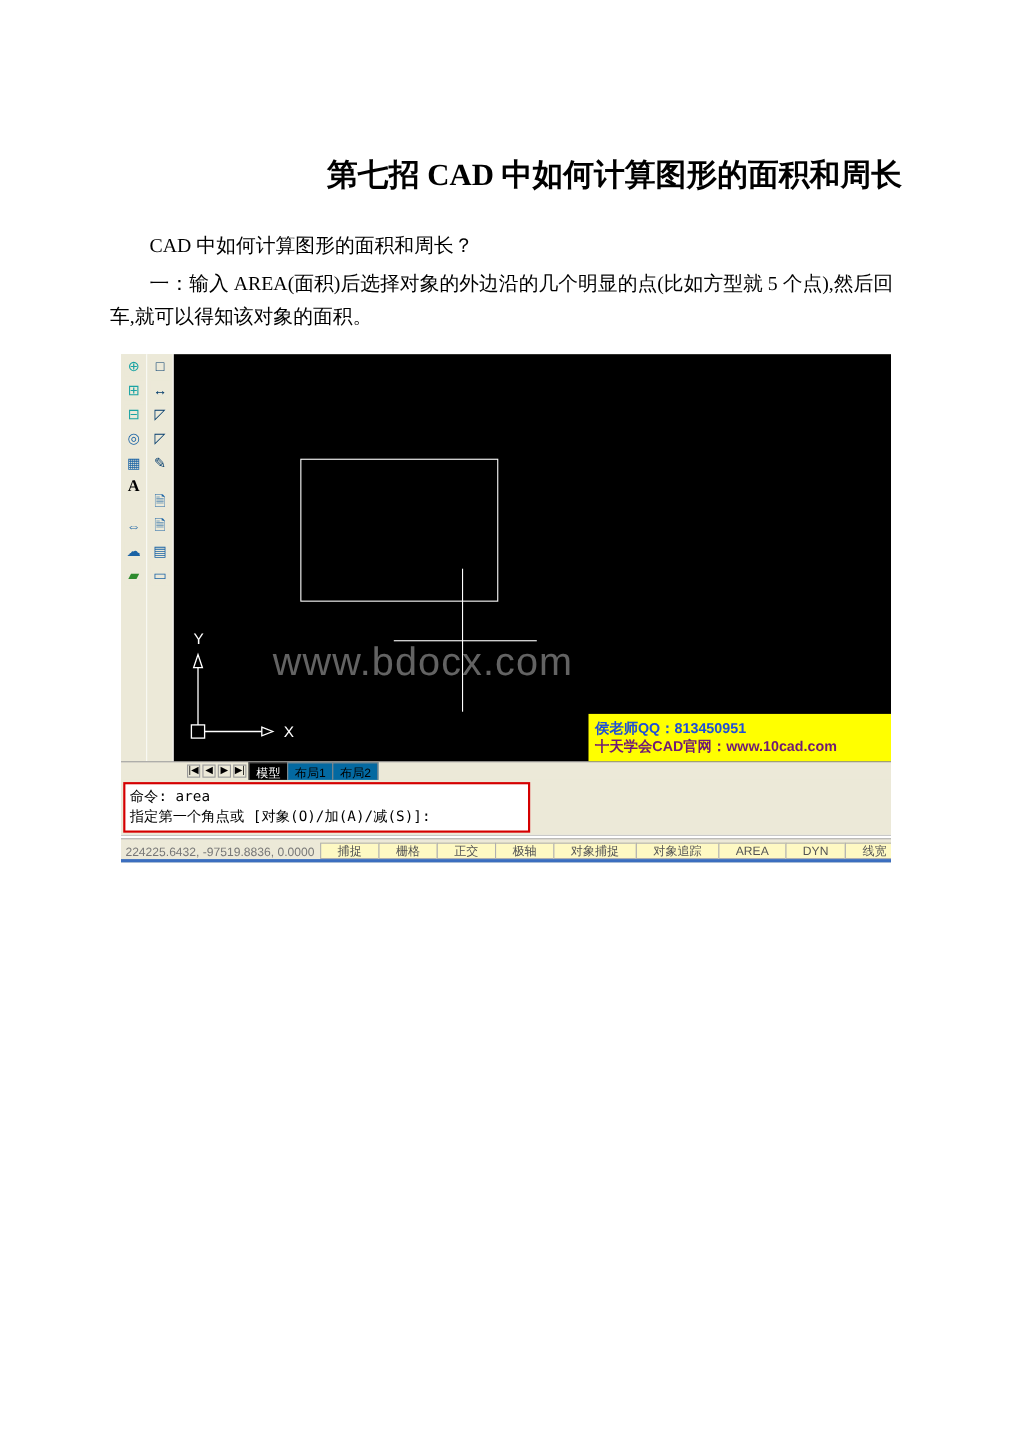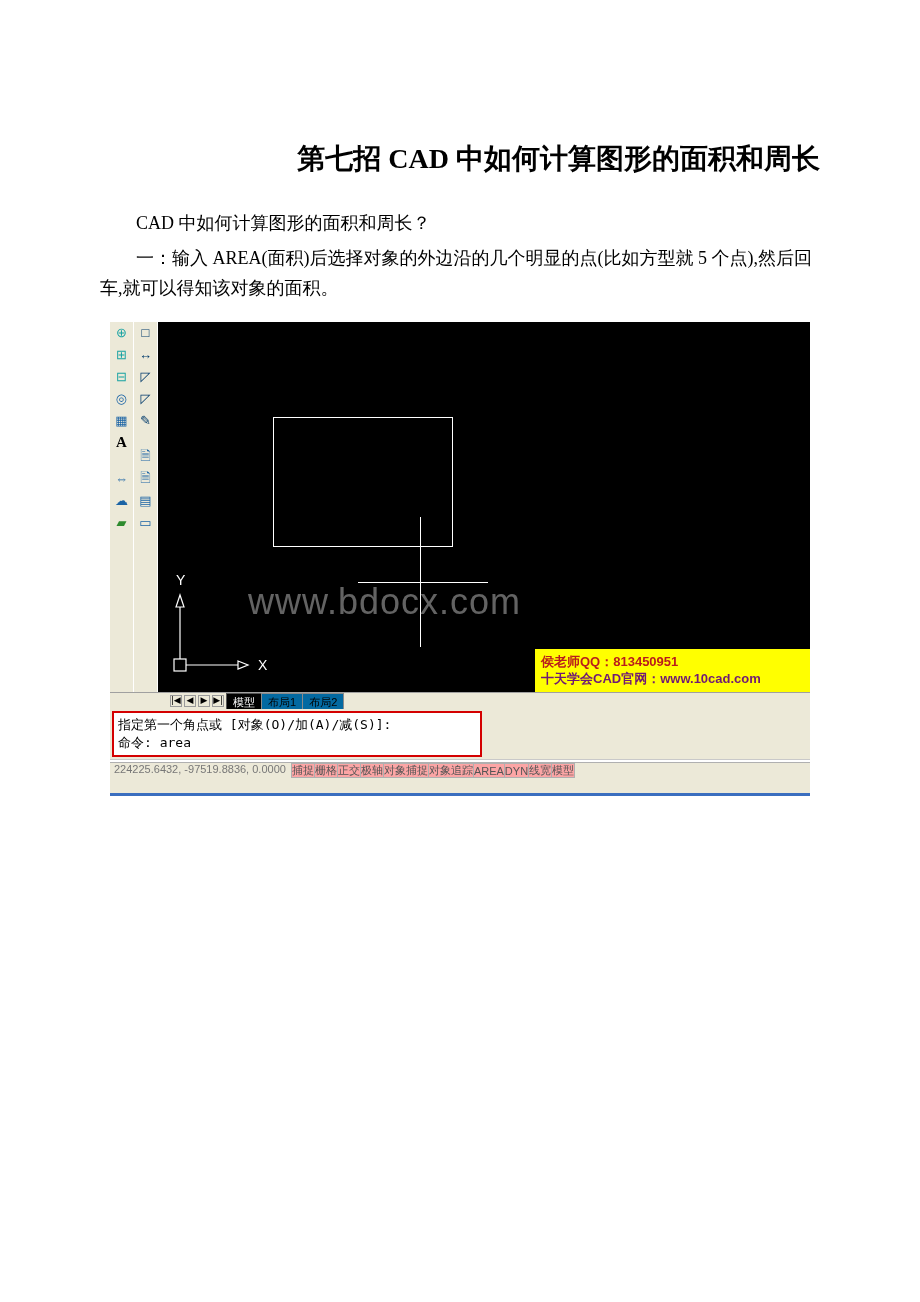--- a/index.html
+++ b/index.html
@@ -100,21 +100,21 @@
     .promo {
       position: absolute;
       right: 0; bottom: 0;
       width: 275px;
       padding: 4px 6px;
       background: #ffff00;
       font-family: "SimSun", sans-serif;
       font-size: 13px;
       line-height: 1.35;
     }
-    .promo .l1 { color: #b91c1c; font-weight: bold; }
+    .promo .l1 { color: #1d4ed8; font-weight: bold; }
     .promo .l2 { color: #701a75; font-weight: bold; }
     .tabbar {
       height: 17px;
       background: #ece9d8;
       border-top: 1px solid #a0a0a0;
       display: flex;
       align-items: stretch;
       font-size: 11px;
       padding-left: 60px;
     }
@@ -156,45 +156,45 @@
       font-family: "SimSun", Consolas, monospace;
       font-size: 13px;
       line-height: 1.4;
     }
     .cmdrow {
       background: #fff;
       border-top: 1px solid #c9c9c9;
       height: 3px;
     }
     .statusbar {
-      height: 34px;
+      height: 22px;
       background: #ece9d8;
       border-top: 1px solid #b0b0b0;
       border-bottom: 3px solid #3b6ebf;
       display: flex;
-      align-items: flex-start;
+      align-items: flex-end;
       font-size: 11px;
       padding-left: 2px;
       gap: 0;
       color: #555;
       white-space: nowrap;
       overflow: hidden;
     }
     .coord {
       padding: 0 6px 0 2px;
       color: #777;
     }
     .sbtn {
       border: 1px solid #b0b0b0;
-      padding: 0 0;
+      padding: 0 15px;
       height: 15px;
       display: inline-flex;
       align-items: center;
       margin-left: -1px;
-      background: #fca5a5;
+      background: #fef9c3;
     }
   </style>
 </head>
 <body>
 
 <h1 class="title">第七招 CAD 中如何计算图形的面积和周长</h1>
 
 <p class="body-text">CAD 中如何计算图形的面积和周长？</p>
 <p class="body-text">一：输入 AREA(面积)后选择对象的外边沿的几个明显的点(比如方型就 5 个点),然后回车,就可以得知该对象的面积。</p>
 
@@ -260,22 +260,22 @@
         <span>◀</span>
         <span>▶</span>
         <span>▶|</span>
       </div>
       <div class="tab active">模型</div>
       <div class="tab">布局1</div>
       <div class="tab">布局2</div>
     </div>
 
     <div class="cmdbox">
+      <div>命令: area</div>
       <div>指定第一个角点或 [对象(O)/加(A)/减(S)]:</div>
-      <div>命令: area</div>
     </div>
     <div class="cmdrow"></div>
 
     <div class="statusbar">
       <span class="coord">224225.6432, -97519.8836, 0.0000</span>
       <span class="sbtn">捕捉</span>
       <span class="sbtn">栅格</span>
       <span class="sbtn">正交</span>
       <span class="sbtn">极轴</span>
       <span class="sbtn">对象捕捉</span>

